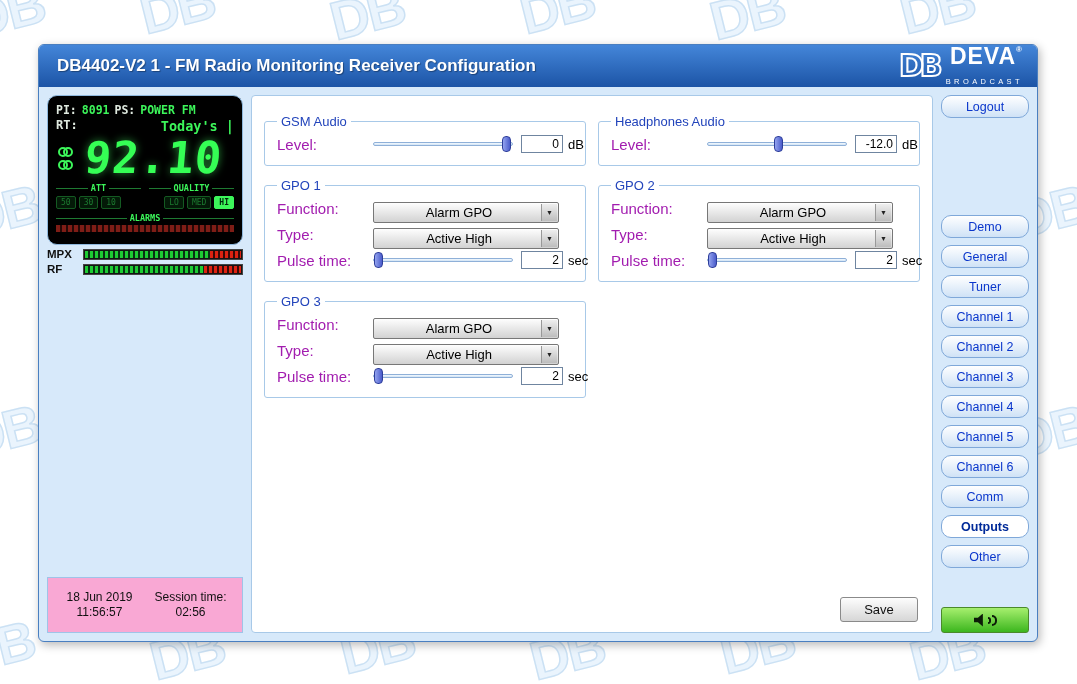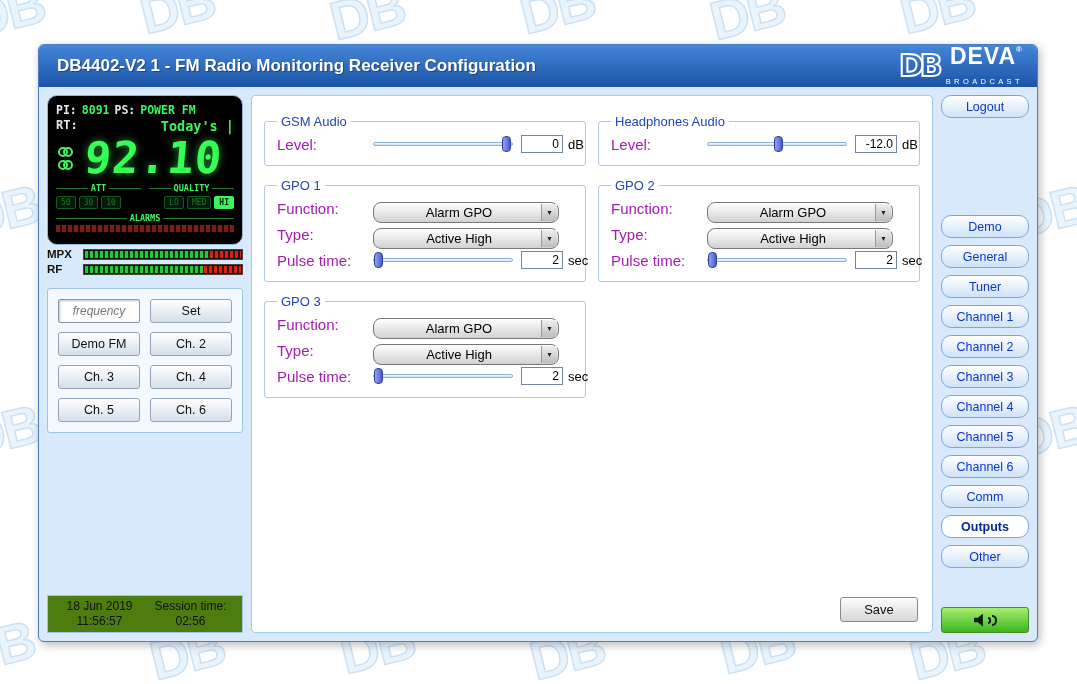--- a/index.html
+++ b/index.html
@@ -61,22 +61,22 @@
   .mg { background:repeating-linear-gradient(90deg,#1ecc33 0 3px,#073312 3px 5px); }
   .mr { flex:1; background:repeating-linear-gradient(90deg,#dd2211 0 3px,#3a0a06 3px 5px); }
 
   .tuner-box { margin-top:13px; background:#f3f9fe; border:1px solid #9fc4e8; border-radius:3px;
                padding:10px; display:grid; grid-template-columns:1fr 1fr; gap:9px 10px; flex:0 0 auto; }
   .freq-input { height:24px; width:100%; border:1px solid #8899aa; border-radius:2px; background:#fff;
                 box-shadow:inset 1px 1px 2px #b9c6d2; text-align:center; font-size:12px; font-family:inherit; }
   .freq-input::placeholder { font-style:italic; color:#777; }
   .tbtn { height:24px; background:linear-gradient(#ffffff,#d4dfeb); border:1px solid #93a4b8; border-radius:3px;
           color:#111; font-size:12.5px; font-family:inherit; cursor:pointer; }
-  .datetime { margin-top:auto; border:1px solid #9fc4e8; background:#4d7c0f; display:flex;
-              padding:3px 6px; font-size:12px; color:#111; }
+  .datetime { margin-top:auto; border:1px solid #9fc4e8; background:#f9a8d4; display:flex;
+              padding:12px 6px; font-size:12px; color:#111; }
   .dt-col { flex:1; text-align:center; line-height:1.25; }
 
   
   .content-panel { background:#fff; border:1px solid #a8c9e8; border-radius:4px;
                    padding:18px 12px 10px; position:relative; overflow:hidden; }
   .content-grid { display:grid; grid-template-columns:1fr 1fr; gap:12px; align-items:start; }
   fieldset.panel { border:1px solid #a8c9e8; border-radius:3px; margin:0; padding:2px 12px 8px; min-width:0; }
   fieldset.panel legend { color:#2244bb; font-size:13px; padding:0 4px; }
   .frow { display:flex; align-items:center; height:26px; }
   .flabel { width:96px; font-size:15px; color:#a21caf; flex:0 0 96px; }
@@ -85,21 +85,21 @@
   .slider { position:relative; width:140px; height:16px; flex:0 0 140px; margin-right:8px; cursor:pointer; }
   .slider .track { position:absolute; left:0; right:0; top:6px; height:4px; border:1px solid #8fb0d8;
                    border-radius:3px; background:linear-gradient(#f4faff,#cfe2f4); }
   .slider .thumb { position:absolute; top:0; width:9px; height:16px; border-radius:4px;
                    background:linear-gradient(90deg,#93a3ef,#4a5ccb); border:1px solid #2e3e9a; }
 
   .num { width:42px; height:18px; border:1px solid #6f85a0; background:#fff; text-align:right;
          font-size:12px; padding:1px 3px; font-family:inherit; }
 
   .select { position:relative; width:186px; height:21px; background:linear-gradient(#fefefe,#d2d2d2);
-            border:1px solid #777; border-radius:8px; display:flex; align-items:center;
+            border:1px solid #777; border-radius:2px; display:flex; align-items:center;
             justify-content:center; font-size:13px; color:#000; cursor:pointer;margin-top:8px; }
   .sel-text { padding-right:14px; }
   .sel-arrow { position:absolute; right:1px; top:1px; bottom:1px; width:16px;
                background:linear-gradient(#efefef,#bdbdbd); border-left:1px solid #999;
                display:flex; align-items:center; justify-content:center; font-size:7px; color:#222; }
 
   .save-btn { position:absolute; right:14px; bottom:10px; width:78px; height:25px;
               background:linear-gradient(#fdfdfd,#d6d6d6); border:1px solid #8a8a8a; border-radius:3px;
               font-size:13px; color:#111; font-family:inherit; cursor:pointer; }
 
@@ -220,30 +220,20 @@
             </div>
         </div>
         <div class="meter-row">
           <span class="mlabel">RF</span>
           <div class="meter">
               <div class="mg" style="width:76%"></div>
               <div class="mr"></div>
             </div>
         </div>
 
-        <div class="tuner-box">
-          <input class="freq-input" placeholder="frequency" style="">
-          <button class="tbtn">Set</button>
-          <button class="tbtn">Demo FM</button>
-          <button class="tbtn">Ch. 2</button>
-          <button class="tbtn">Ch. 3</button>
-          <button class="tbtn">Ch. 4</button>
-          <button class="tbtn">Ch. 5</button>
-          <button class="tbtn">Ch. 6</button>
-        </div>
 
         <div class="datetime">
           <div class="dt-col">
             <div>18 Jun 2019</div>
             <div>11:56:57</div>
           </div>
           <div class="dt-col">
             <div>Session time:</div>
             <div>02:56</div>
           </div>

